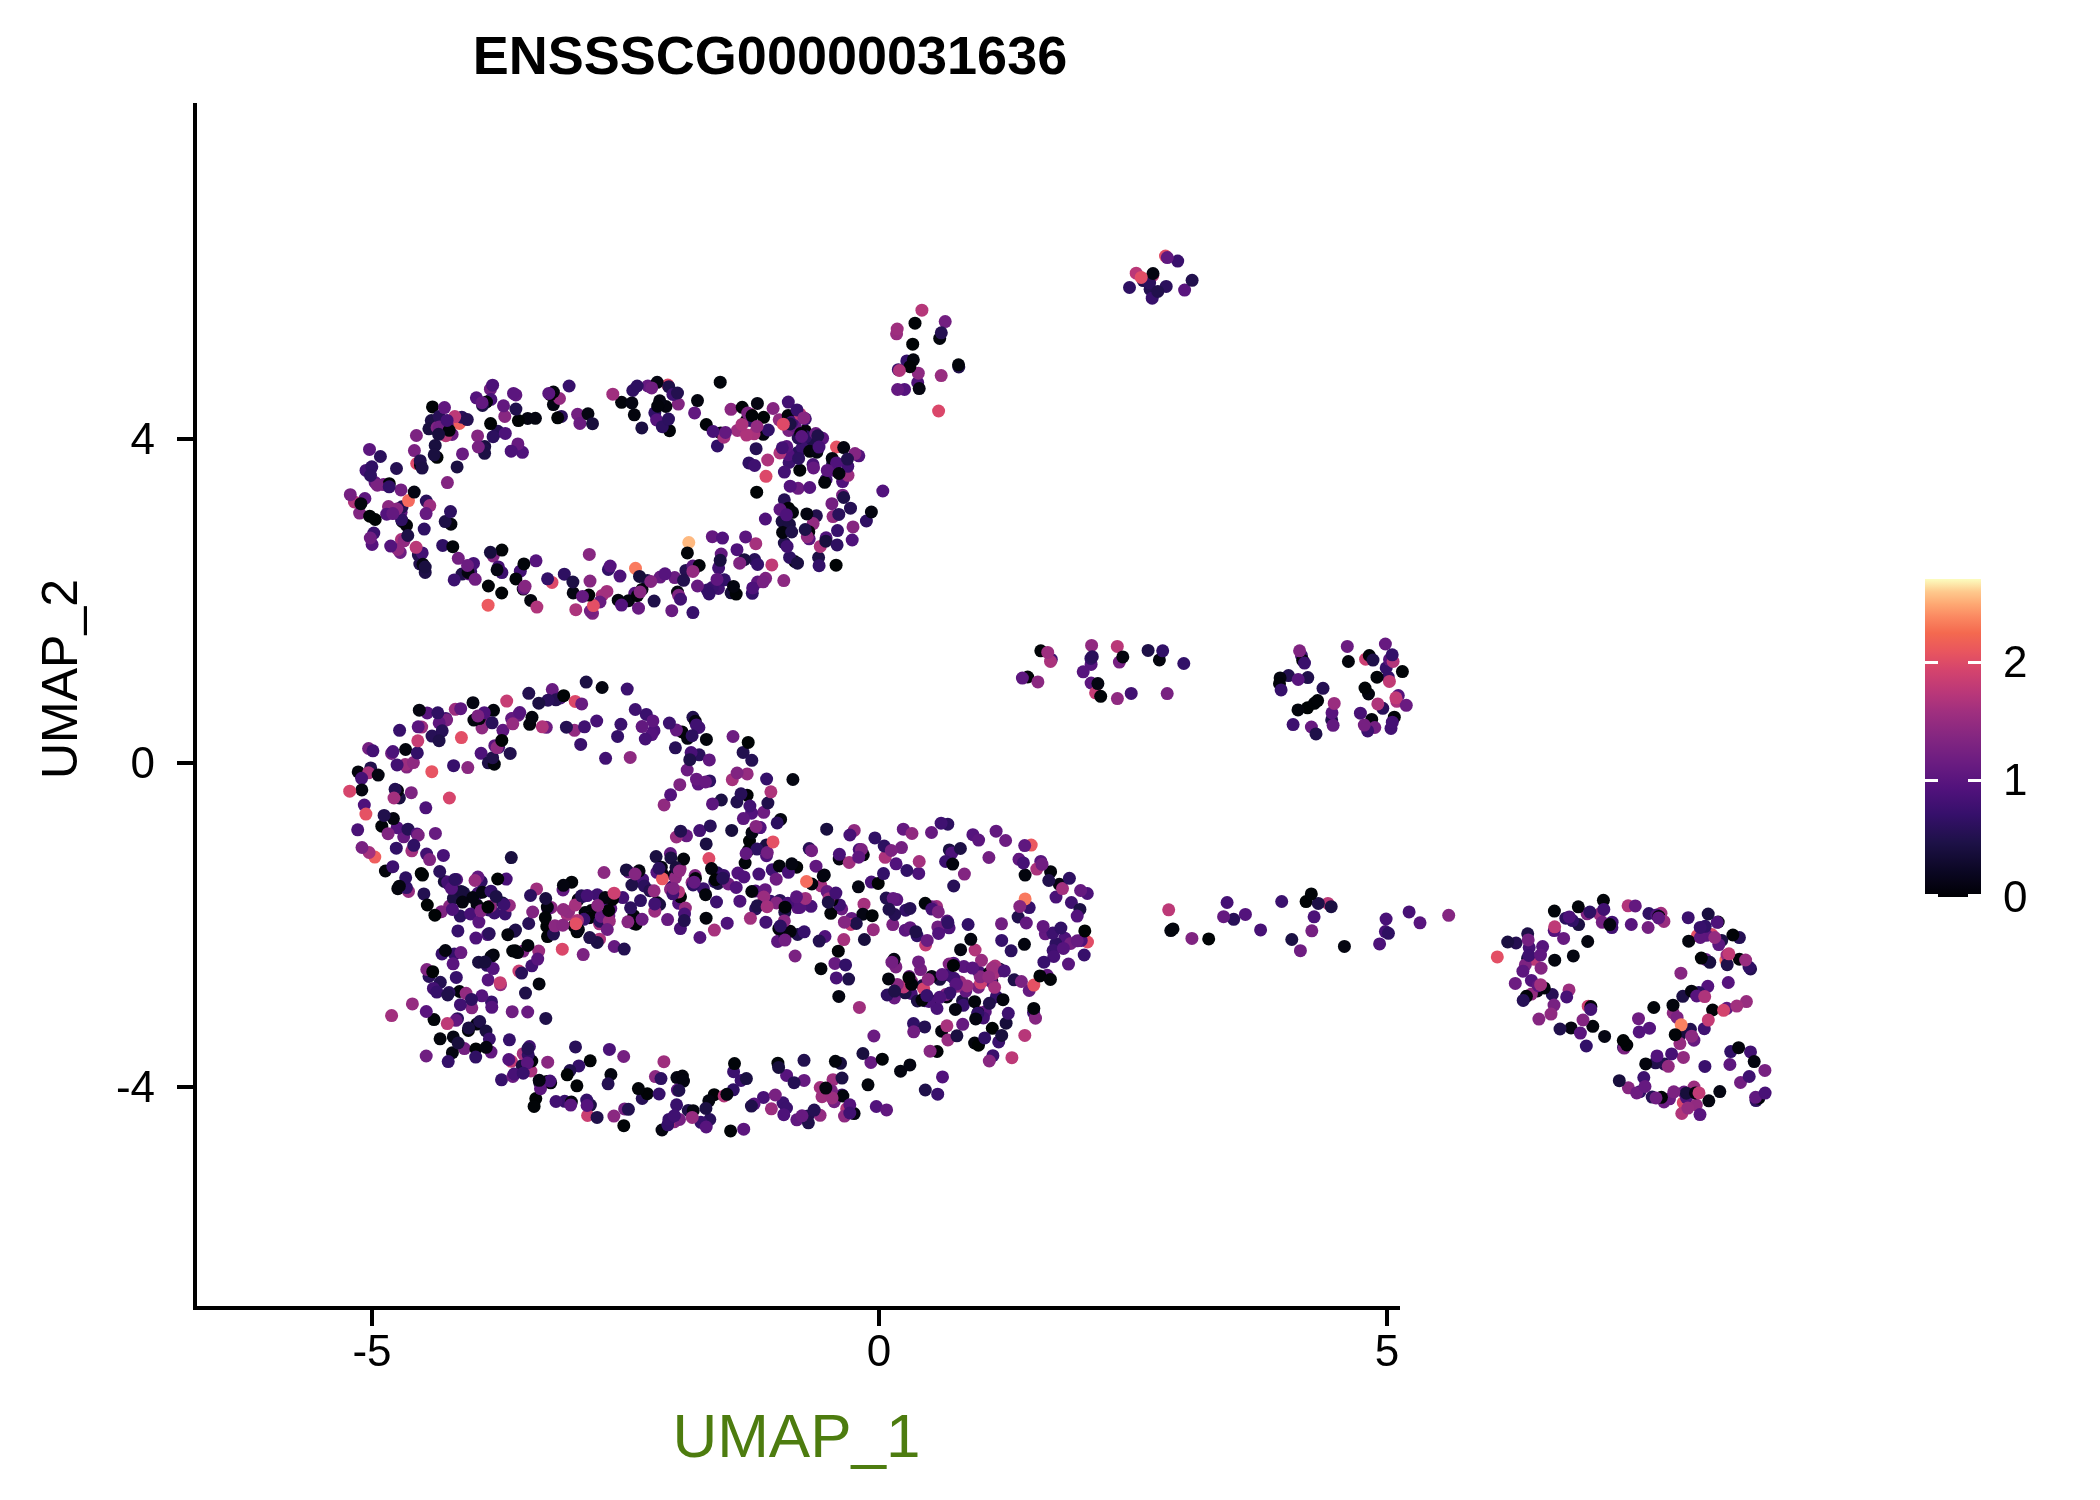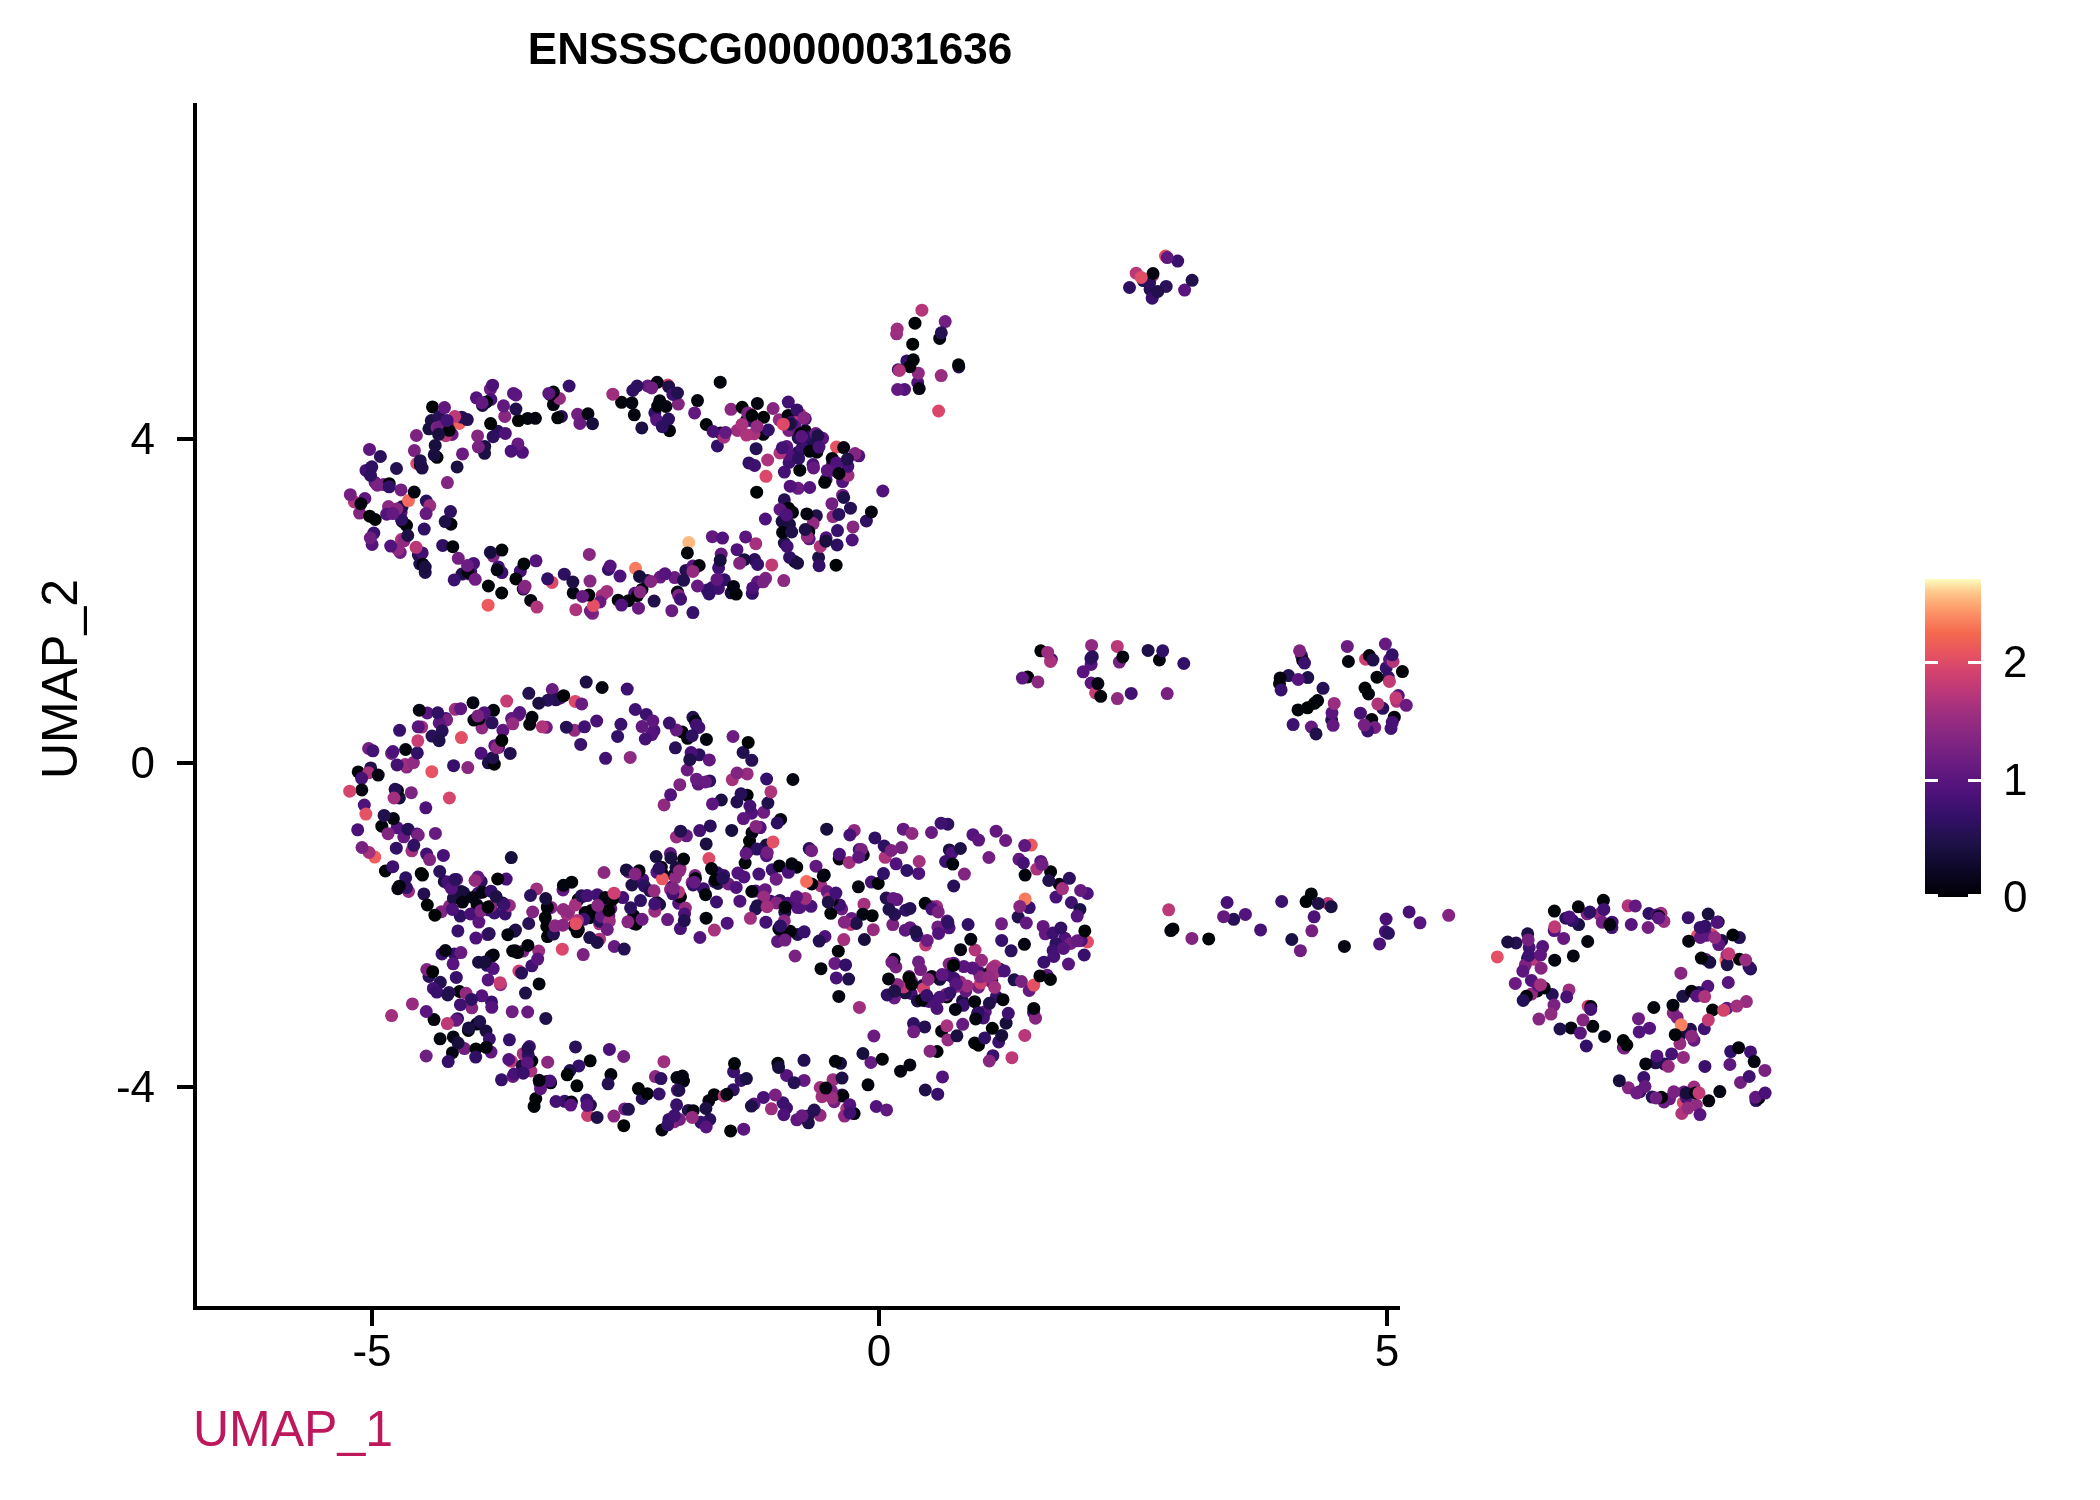--- a/index.html
+++ b/index.html
@@ -19,21 +19,21 @@
     background: #ffffff;
     overflow: hidden;
   }
   
   #plot-title {
     position: absolute;
     left: 0;
     top: 24px;
     width: 1540px;
     text-align: center;
-    font-size: 44px;
+    font-size: 54px;
     font-weight: bold;
     color: #000000;
     letter-spacing: 0px;
     white-space: nowrap;
   }
   
   #panel {
     position: absolute;
     left: 193px;
     top: 103px;
@@ -83,23 +83,23 @@
     color: #000000;
     white-space: nowrap;
     transform: translateX(-50%);
   }
   
   #xlab {
     position: absolute;
     left: 193px;
     top: 1400px;
     width: 1207px;
-    text-align: left;
-    font-size: 50px;
-    color: #be185d;
+    text-align: center;
+    font-size: 62px;
+    color: #4d7c0f;
   }
   #ylab {
     position: absolute;
     left: -540px;
     top: 650px;
     width: 1200px;
     text-align: center;
     font-size: 50px;
     color: #000000;
     transform: rotate(-90deg);

